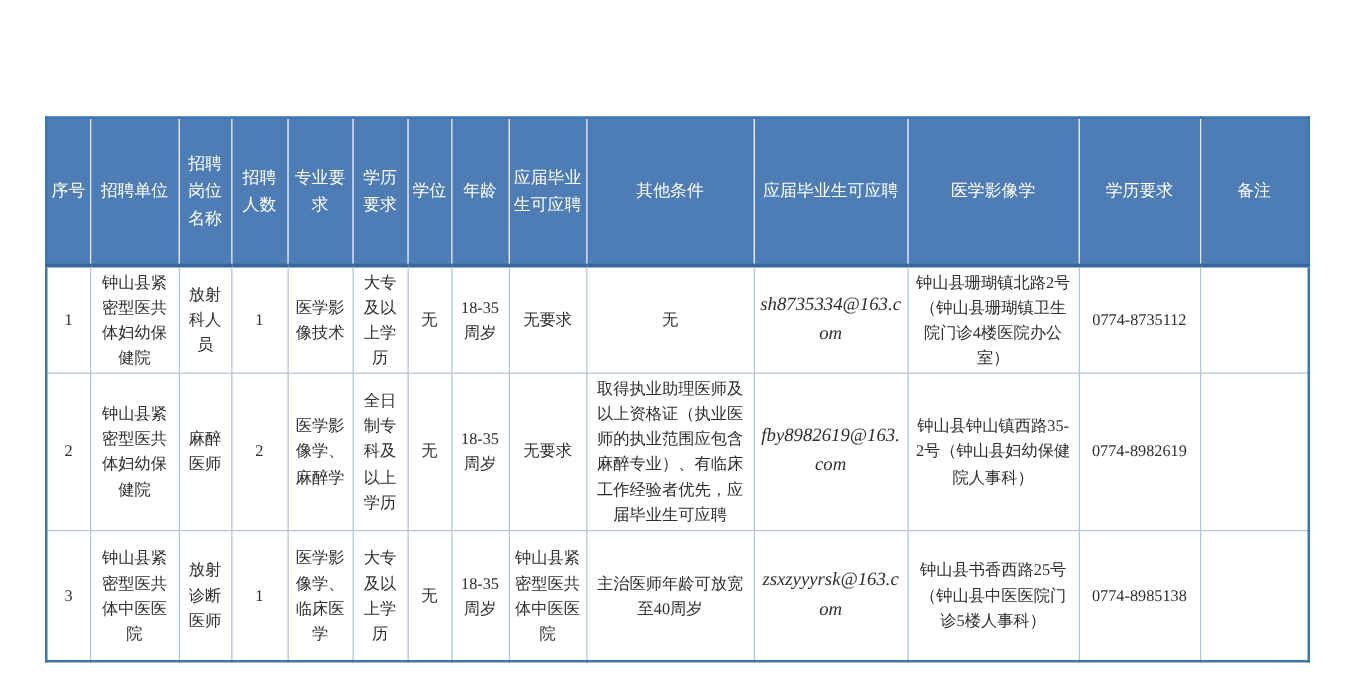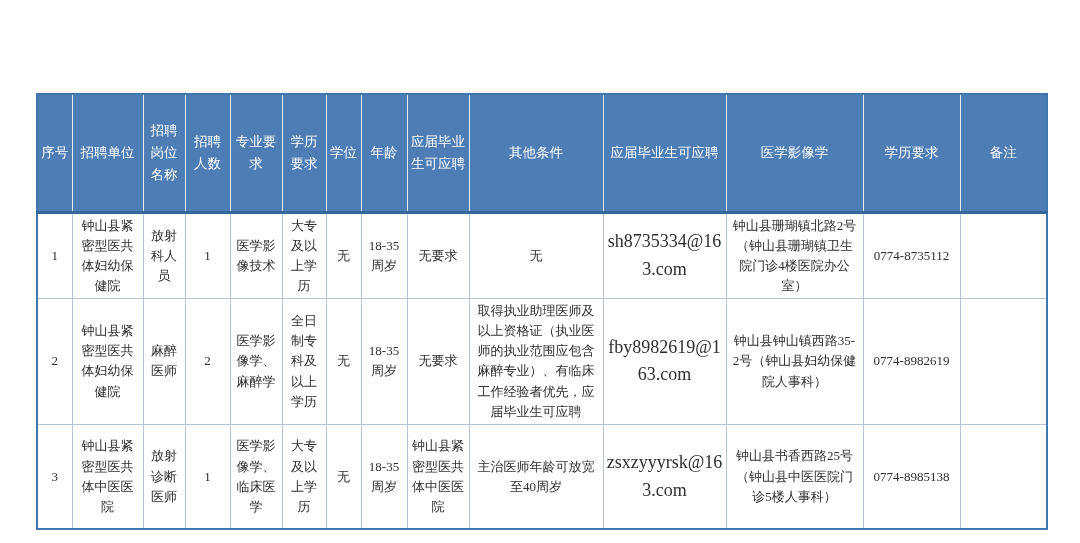--- a/index.html
+++ b/index.html
@@ -56,21 +56,22 @@
     color: #2f2f2f;
     font-size: 13px;
     line-height: 1.55;
     text-align: center;
     vertical-align: middle;
     padding: 2px 3px;
     border: 1px solid #b3c5d6;
   }
   table.info-table tbody td.email-cell {
     word-break: break-all;
-    font-size: 18px;
+    font-size: 15px;
+    font-style: italic;
   }
   table.info-table tbody td.addr-cell {
     padding: 2px 6px;
   }
   table.info-table tbody td.other-cell {
     padding: 2px 4px;
   }
   tr.header-row { height: 118px; }
   tr.row-0 { height: 84px; }
   tr.row-1 { height: 121px; }

